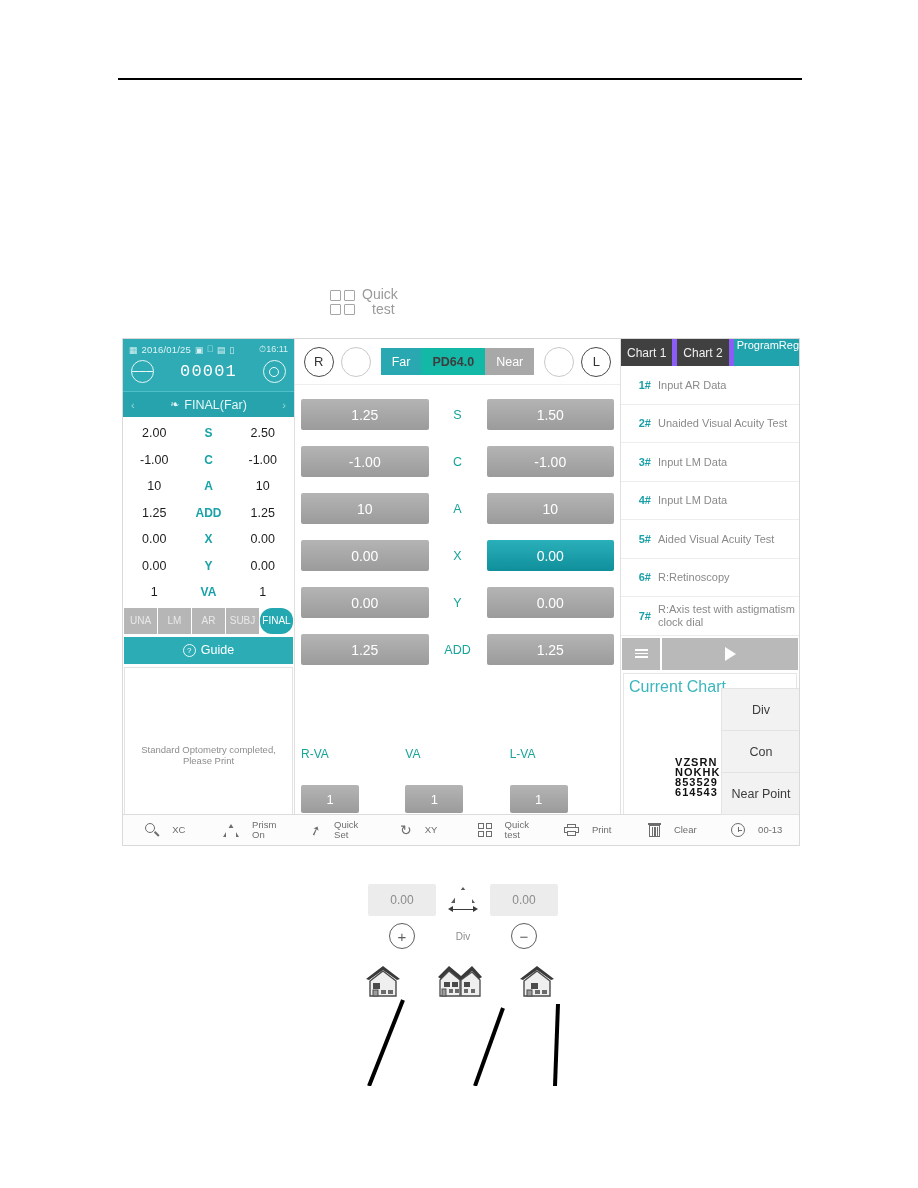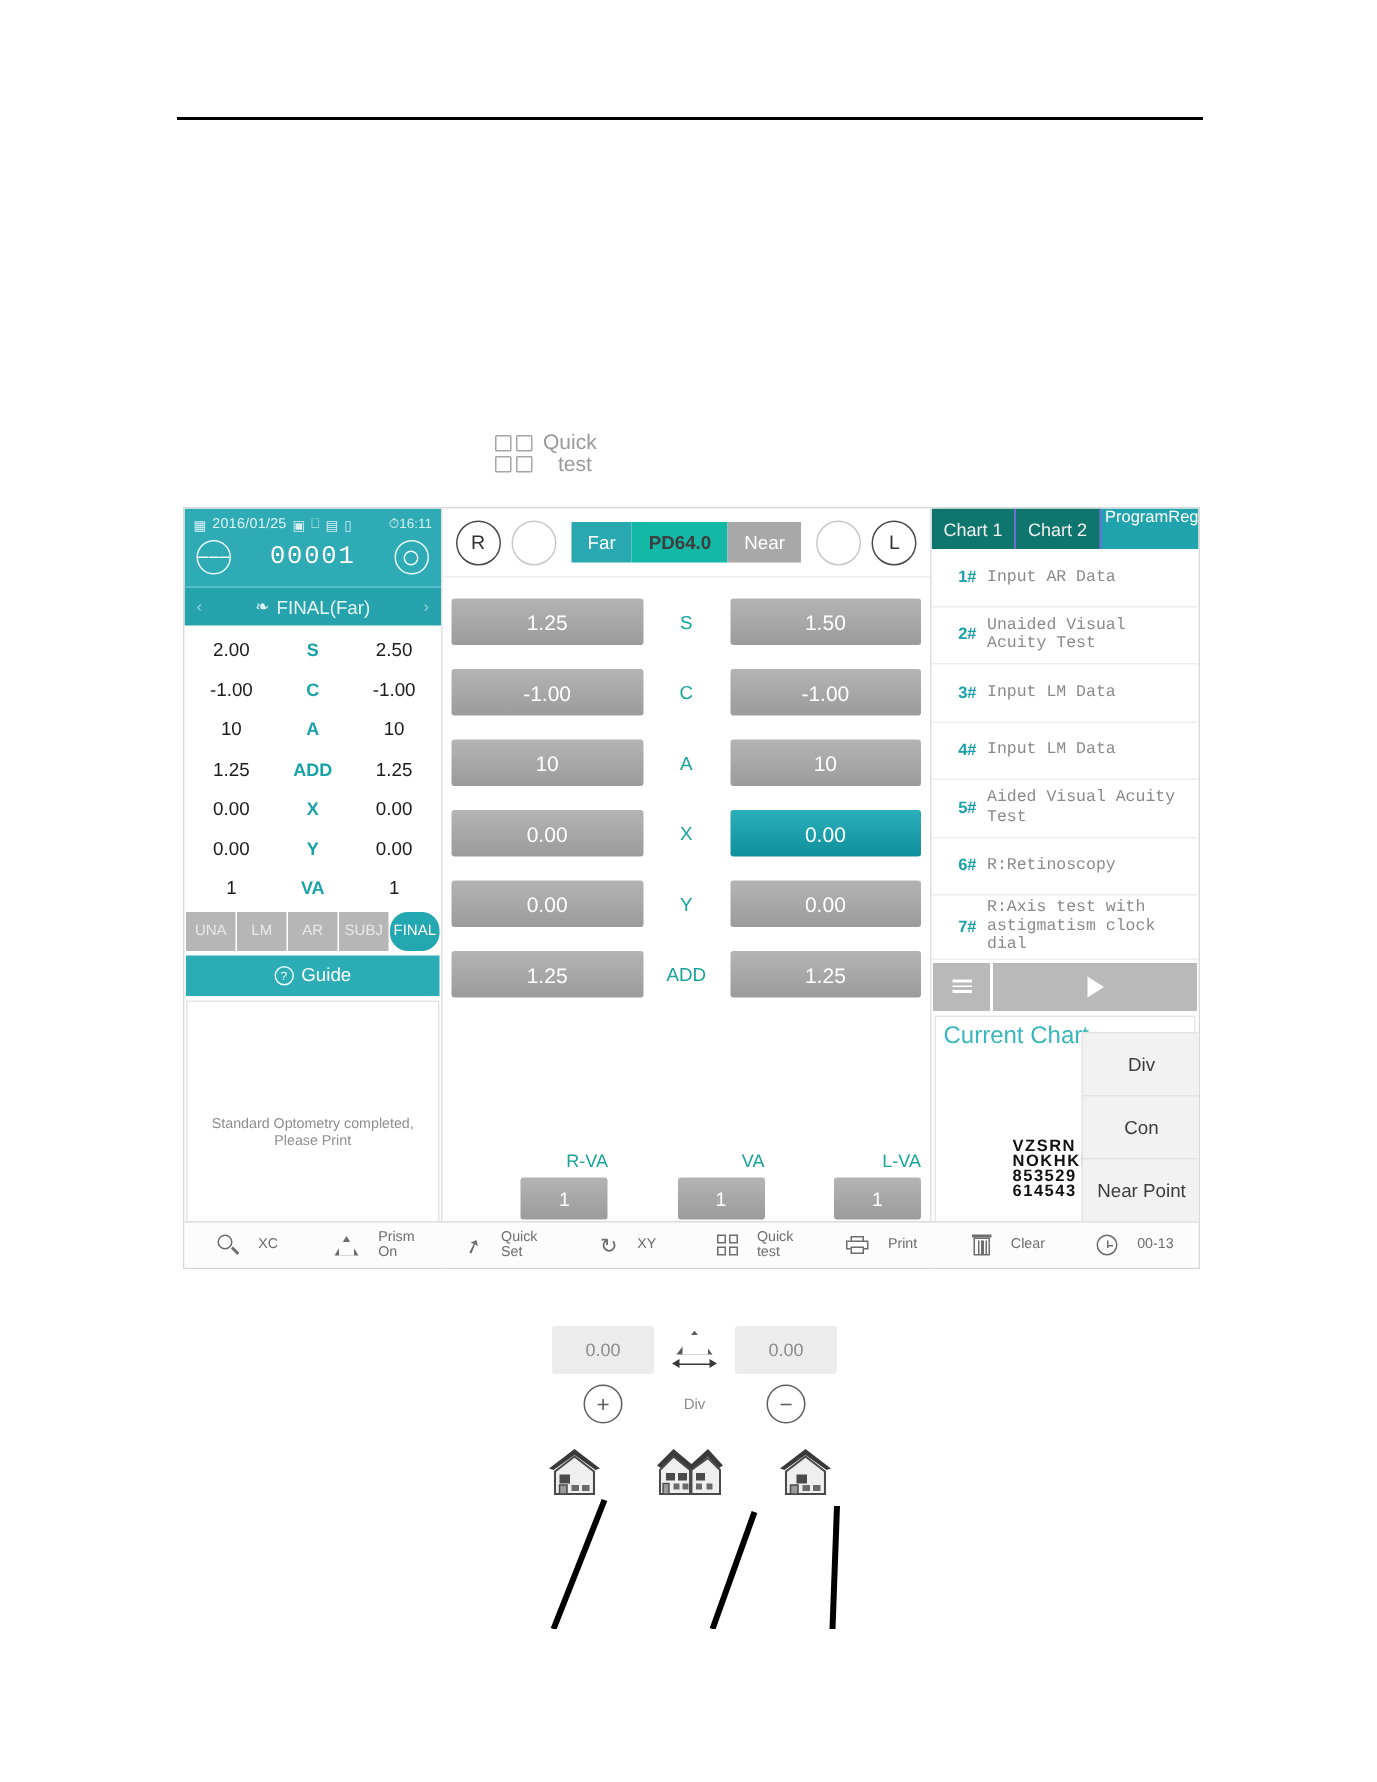--- a/index.html
+++ b/index.html
@@ -112,21 +112,21 @@
   .grow{display:flex;align-items:center;height:47px;}
   .cell{
     flex:1;height:31px;border-radius:2px;color:#fff;font-size:14px;
     display:flex;align-items:center;justify-content:center;
     background:linear-gradient(#b4b4b4,#9b9b9b);
   }
   .cell.sel{background:linear-gradient(#2ab0ba,#0f8f9b);}
   .glabel{width:58px;text-align:center;color:#17a49a;font-size:12.5px;}
 
   .vabar{display:flex;align-items:flex-start;padding:0 6px;}
-  .vacol{flex:1;display:flex;flex-direction:column;align-items:flex-end;}
+  .vacol{flex:1;display:flex;flex-direction:column;align-items:flex-start;gap:20px;}
   .vacol .lab{color:#17a49a;font-size:12px;margin-bottom:4px;}
   .vabox{
     width:58px;height:28px;background:linear-gradient(#b4b4b4,#9b9b9b);color:#fff;
     border-radius:2px;font-size:13px;display:flex;align-items:center;justify-content:center;
   }
   .vaicons{display:flex;padding:4px 6px 0 6px;}
   .vaicons .ic{flex:1;display:flex;align-items:center;justify-content:center;height:28px;}
   .plus-c{
     width:22px;height:22px;border-radius:50%;border:1.6px solid #3faa4a;color:#3faa4a;
     display:flex;align-items:center;justify-content:center;font-size:14px;box-sizing:border-box;
@@ -148,34 +148,34 @@
   .popup2 .pi{
     height:41px;display:flex;align-items:center;justify-content:center;
     font-size:12.5px;color:#3c3c3c;border-bottom:1px solid #e3e3e3;white-space:nowrap;
   }
   .popup2 .pi:last-child{border-bottom:none;}
 
   
   .right{width:178px;flex:0 0 178px;display:flex;flex-direction:column;background:#fff;}
   .charttabs{display:flex;height:27px;}
   .charttabs .ct{
-    flex:1;background:#0f766e;color:#f0f0f0;font-size:12px;
-    display:flex;align-items:center;justify-content:center;border-right:1px solid #8b5cf6;
+    flex:1;background:#404040;color:#f0f0f0;font-size:12px;
+    display:flex;align-items:center;justify-content:center;border-right:5px solid #8b5cf6;
   }
   .charttabs .ct.on{background:#21a3ad;color:#fff;border-right:none;
     font-size:11px;line-height:11px;text-align:left;padding-left:3px;
     justify-content:flex-start;align-items:flex-start;padding-top:1px;}
   .proglist{flex:0 0 auto;}
   .pli{
     display:flex;align-items:center;min-height:38.5px;border-bottom:1px solid #ededed;
     font-size:11px;color:#8a8a8a;padding:2px 4px;box-sizing:border-box;
   }
   .pli .num{width:26px;text-align:right;color:#1aa0a8;font-weight:bold;font-size:11px;
     padding-right:7px;flex:0 0 26px;}
-  .pli .tt{flex:1;line-height:12.5px;font-family:Liberation Mono, monospace;}
+  .pli .tt{flex:1;line-height:12.5px;}
   .rcontrols{display:flex;height:32px;margin-top:2px;gap:2px;padding:0 1px;}
   .rcontrols .btn{
     background:#b9b9b9;display:flex;align-items:center;justify-content:center;color:#fff;
   }
   .rcontrols .b1{flex:0 0 38px;}
   .rcontrols .b1 i{display:block;width:13px;height:1.6px;background:#fff;margin:2px 0;}
   .rcontrols .b2{flex:1;font-size:15px;}
   .play{width:0;height:0;border-left:11px solid #fff;border-top:7px solid transparent;
        border-bottom:7px solid transparent;}
   .chartbox{flex:1;margin:3px 2px 2px 2px;border:1px solid #e6e6e6;position:relative;}

